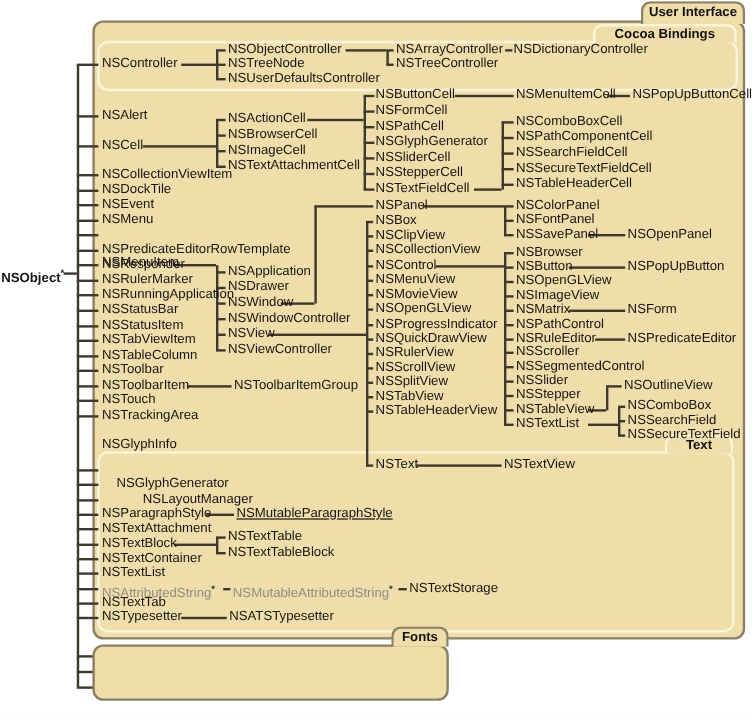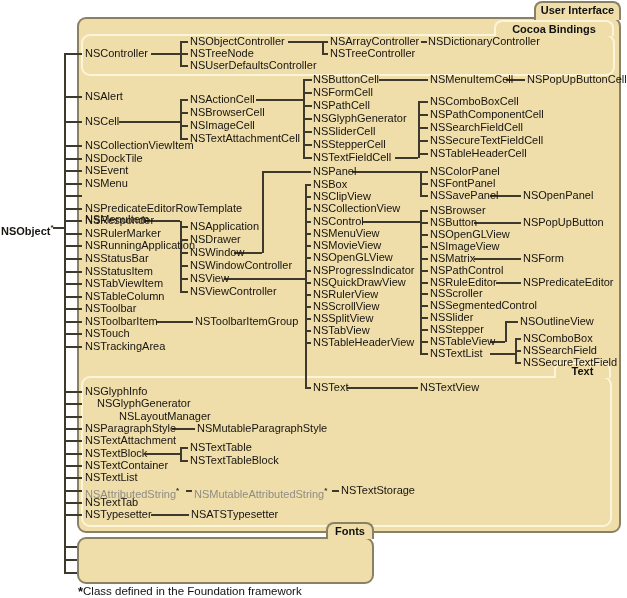--- a/index.html
+++ b/index.html
@@ -274,38 +274,35 @@
       <div class="node" style="left: 430px; top: 347px;">NSTextList</div>
       <div class="node" style="left: 523px; top: 216px;">NSPopUpButton</div>
       <div class="node" style="left: 523px; top: 252px;">NSForm</div>
       <div class="node" style="left: 523px; top: 276px;">NSPredicateEditor</div>
       <div class="node" style="left: 520px; top: 315px;">NSOutlineView</div>
       <div class="node" style="left: 523px; top: 332px;">NSComboBox</div>
       <div class="node" style="left: 523px; top: 344px;">NSSearchField</div>
       <div class="node" style="left: 523px; top: 356px;">NSSecureTextField</div>
       <div class="node" style="left: 313px; top: 381px;">NSText</div>
       <div class="node" style="left: 420px; top: 381px;">NSTextView</div>
-      <div class="node" style="left: 85px; top: 385px;">NSGlyphInfo</div>
+      <div class="node" style="left: 85px; top: 364px;">NSGlyphInfo</div>
       <div class="node" style="left: 85px; top: 397px; margin-left: 12px;">NSGlyphGenerator</div>
       <div class="node" style="left: 85px; top: 410px; padding-left: 34px;">NSLayoutManager</div>
       <div class="node" style="left: 85px; top: 422px;">NSParagraphStyle</div>
-      <div class="node" style="left: 197px; top: 422px;">NSMutableParagraphStyle</div>
+      <div class="node" style="left: 197px; top: 422px; text-decoration: underline;">NSMutableParagraphStyle</div>
       <div class="node" style="left: 85px; top: 434px;">NSTextAttachment</div>
       <div class="node" style="left: 85px; top: 447px;">NSTextBlock</div>
       <div class="node" style="left: 190px; top: 441px;">NSTextTable</div>
       <div class="node" style="left: 190px; top: 454px;">NSTextTableBlock</div>
       <div class="node" style="left: 85px; top: 459px;">NSTextContainer</div>
       <div class="node" style="left: 85px; top: 471px;">NSTextList</div>
       <div class="node gray" style="left: 85px; top: 484px;">NSAttributedString<sup>*</sup></div>
       <div class="node gray" style="left: 194px; top: 484px;">NSMutableAttributedString<sup>*</sup></div>
       <div class="node" style="left: 341px; top: 484px;">NSTextStorage</div>
       <div class="node" style="left: 85px; top: 496px;">NSTextTab</div>
       <div class="node" style="left: 85px; top: 508px;">NSTypesetter</div>
       <div class="node" style="left: 191px; top: 508px;">NSATSTypesetter</div>
       <div class="node" style="left: 85px; top: 540px;">NSFont</div>
       <div class="node" style="left: 85px; top: 553px;">NSFontManager</div>
       <div class="node" style="left: 85px; top: 566px;">NSFontDescriptor</div>
     </div>
 
-  <div id="footnote">
-    <b>*</b><span>Class defined in the Foundation framework</span>
-  </div>
 </div>
 
 </body></html>

